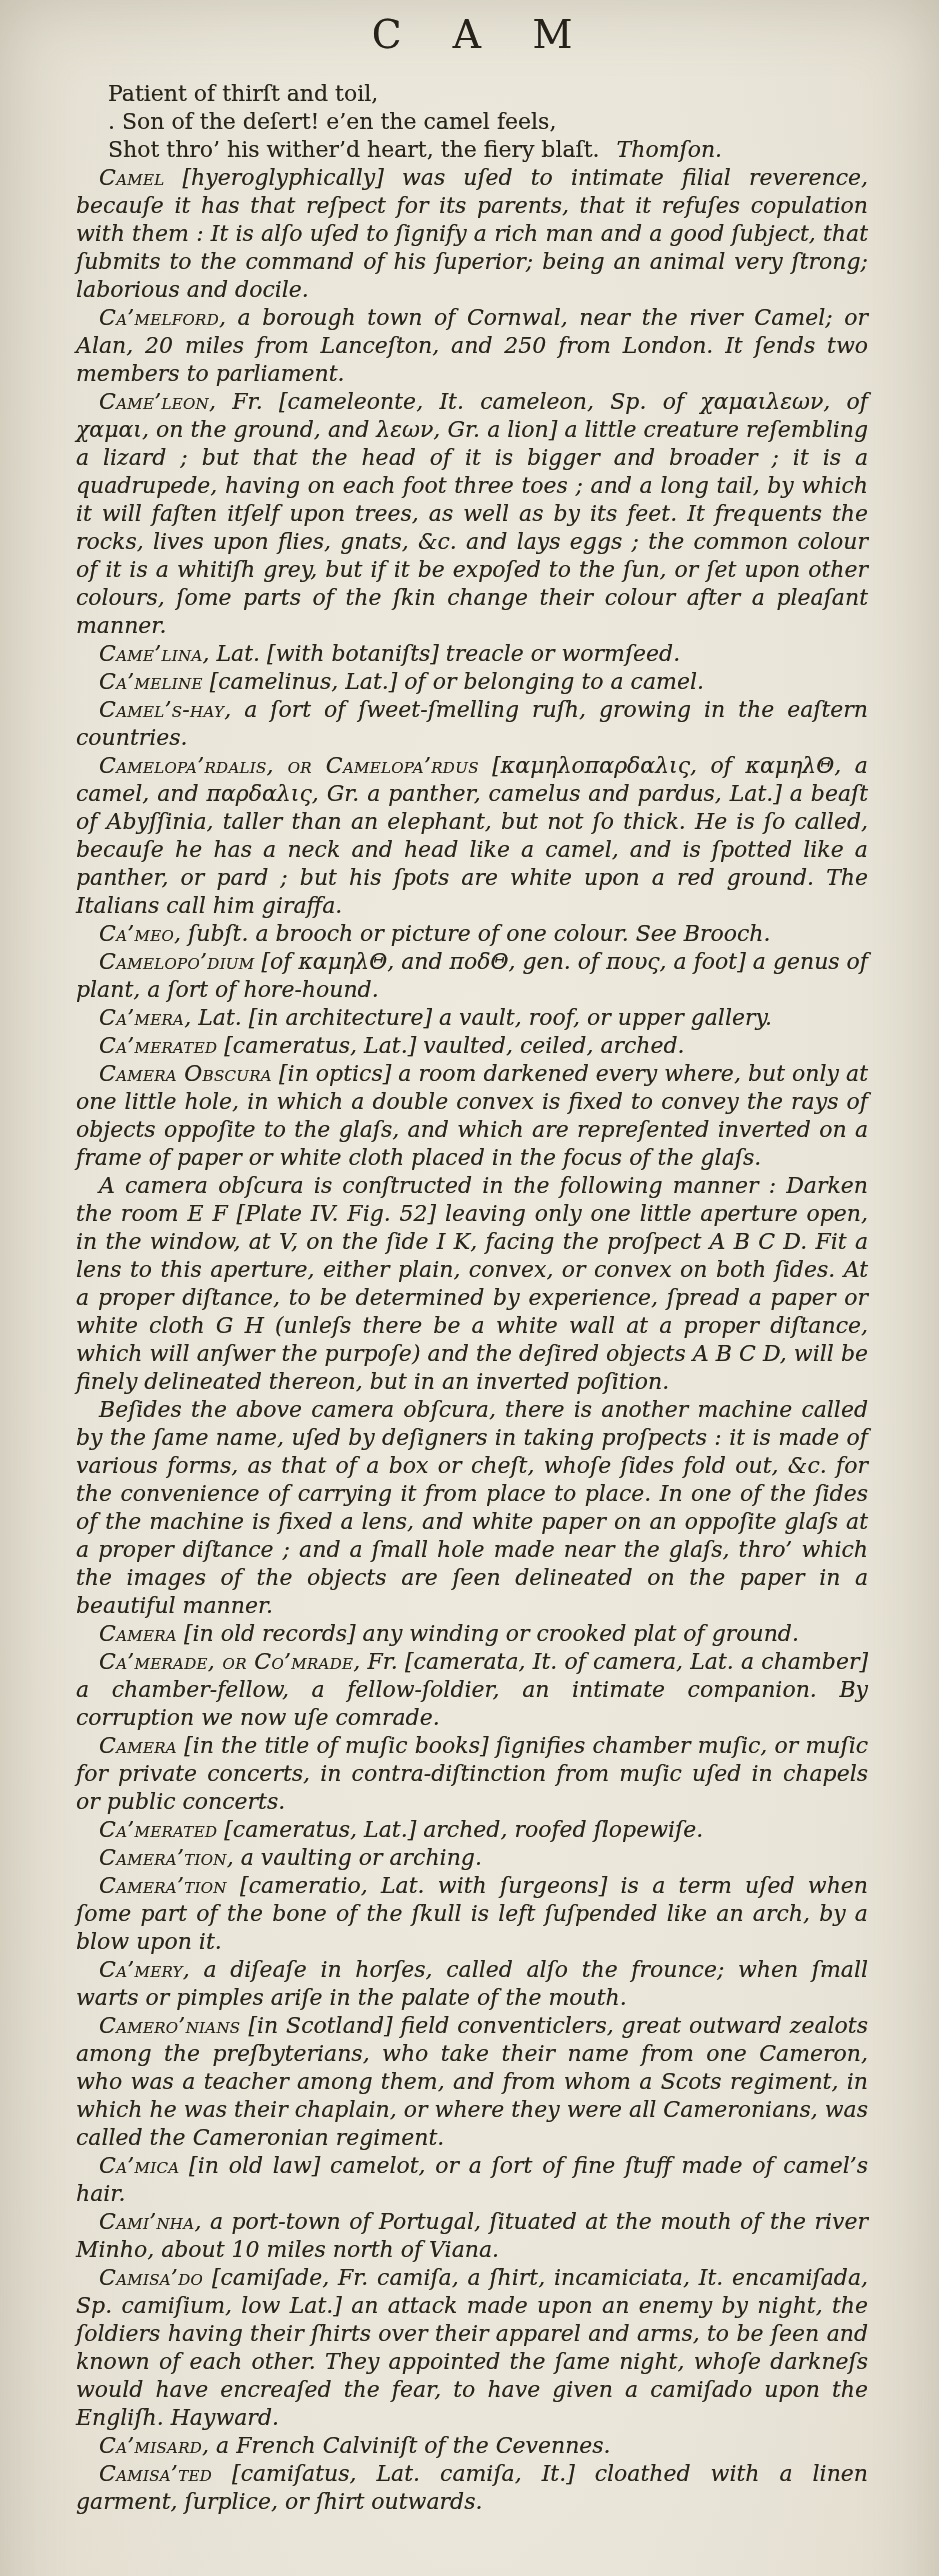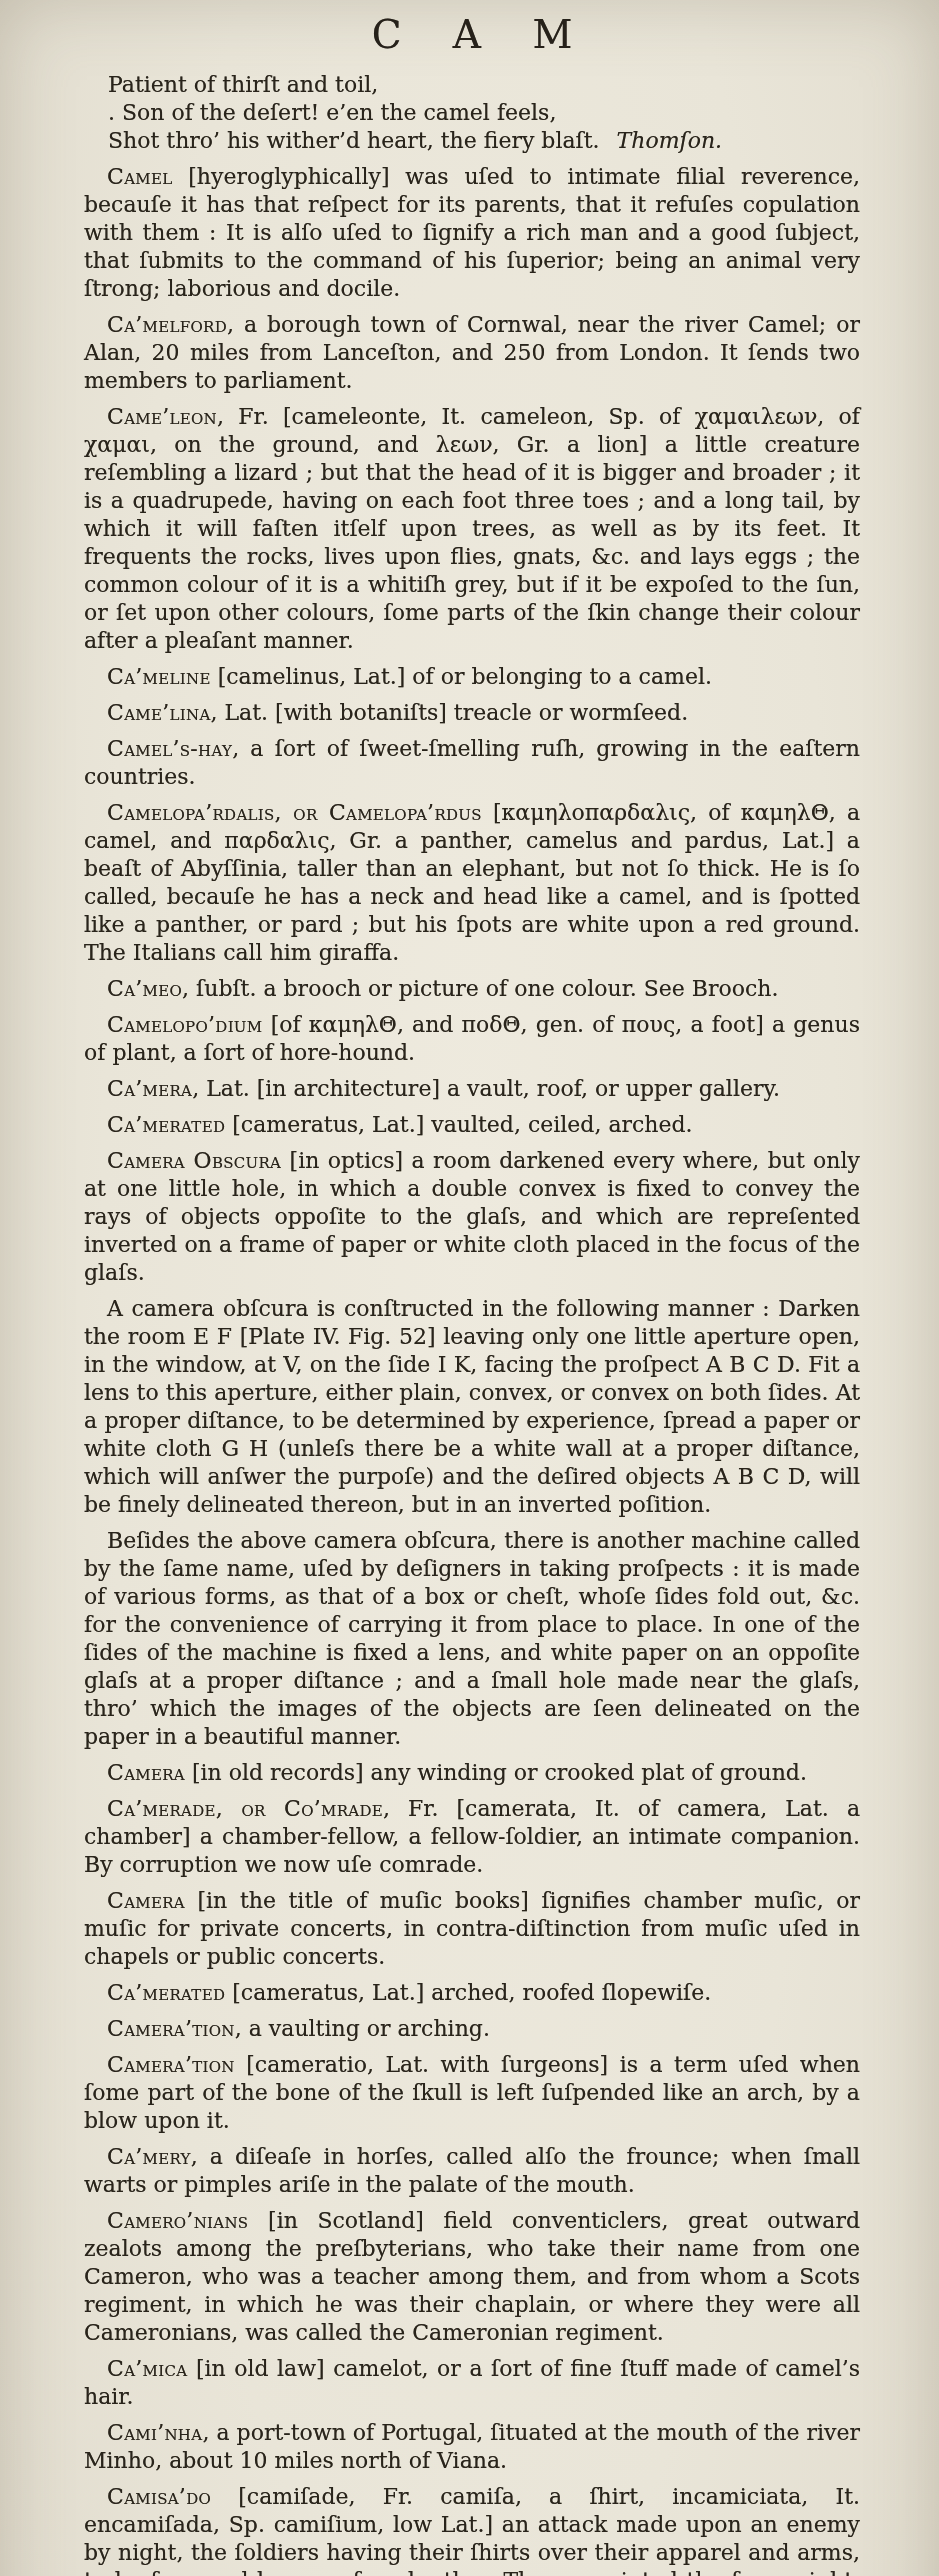--- a/index.html
+++ b/index.html
@@ -20,38 +20,39 @@
   }
 
   .text-block {
     position: absolute;
     left: 76px;
     top: 14.4px;
     width: 792px;
   }
 
   .running-title {
-    margin: 0 0 14px 0;
+    margin: 0 0 23px 0;
     text-align: center;
     font-size: 39px;
     line-height: 1.1;
     font-weight: normal;
     letter-spacing: 0.5em;
     text-indent: 0.5em;
     color: #26211a;
   }
 
   .epigraph { margin: 0 0 0 32px; }
   .epigraph-line { margin: 0; }
   .epigraph-attribution { font-style: italic; margin-left: 17px; }
 
   .entries p.entry {
-    margin: 8px;
+    margin: 0;
     text-indent: 23px;
     text-align: justify;
+    font-style: italic;
   }
 
   .headword {
     font-variant: small-caps;
     letter-spacing: 0.3px;
   }
 </style>
 </head>
 <body>
 
@@ -62,22 +63,22 @@
     <div class="epigraph">
         <div class="epigraph-line"><span>Patient of thirſt and toil,</span></div>
         <div class="epigraph-line"><span>. Son of the deſert! e’en the camel feels,</span></div>
         <div class="epigraph-line"><span>Shot thro’ his wither’d heart, the fiery blaſt.</span><span class="epigraph-attribution">Thomſon.</span></div>
       </div>
 
     <div class="entries">
         <p class="entry"><span class="headword">Camel</span><span> [hyeroglyphically] was uſed to intimate filial reverence, becauſe it has that reſpect for its parents, that it refuſes copulation with them : It is alſo uſed to ſignify a rich man and a good ſubject, that ſubmits to the command of his ſuperior; being an animal very ſtrong; laborious and docile.</span></p>
         <p class="entry"><span class="headword">Ca’melford</span><span>, a borough town of Cornwal, near the river Camel; or Alan, 20 miles from Lanceſton, and 250 from London.  It ſends two members to parliament.</span></p>
         <p class="entry"><span class="headword">Came’leon</span><span>, Fr. [cameleonte, It. cameleon, Sp. of χαμαιλεων, of χαμαι, on the ground, and λεων, Gr. a lion] a little creature reſembling a lizard ; but that the head of it is bigger and broader ; it is a quadrupede, having on each foot three toes ; and a long tail, by which it will faſten itſelf upon trees, as well as by its feet.  It frequents the rocks, lives upon flies, gnats, &amp;c. and lays eggs ; the common colour of it is a whitiſh grey, but if it be expoſed to the ſun, or ſet upon other colours, ſome parts of the ſkin change their colour after a pleaſant manner.</span></p>
+        <p class="entry"><span class="headword">Came’lina</span><span>, Lat. [with botaniſts] treacle or wormſeed.</span></p>
         <p class="entry"><span class="headword">Ca’meline</span><span> [camelinus, Lat.] of or belonging to a camel.</span></p>
-        <p class="entry"><span class="headword">Came’lina</span><span>, Lat. [with botaniſts] treacle or wormſeed.</span></p>
         <p class="entry"><span class="headword">Camel’s-hay</span><span>, a ſort of ſweet-ſmelling ruſh, growing in the eaſtern countries.</span></p>
         <p class="entry"><span class="headword">Camelopa’rdalis, or Camelopa’rdus</span><span> [καμηλοπαρδαλις, of καμηλΘ, a camel, and παρδαλις, Gr. a panther, camelus and pardus, Lat.] a beaſt of Abyſſinia, taller than an elephant, but not ſo thick.  He is ſo called, becauſe he has a neck and head like a camel, and is ſpotted like a panther, or pard ; but his ſpots are white upon a red ground. The Italians call him giraffa.</span></p>
         <p class="entry"><span class="headword">Ca’meo</span><span>, ſubſt. a brooch or picture of one colour.  See Brooch.</span></p>
         <p class="entry"><span class="headword">Camelopo’dium</span><span> [of καμηλΘ, and ποδΘ, gen. of πους, a foot] a genus of plant, a ſort of hore-hound.</span></p>
         <p class="entry"><span class="headword">Ca’mera</span><span>, Lat. [in architecture] a vault, roof, or upper gallery.</span></p>
         <p class="entry"><span class="headword">Ca’merated</span><span> [cameratus, Lat.] vaulted, ceiled, arched.</span></p>
         <p class="entry"><span class="headword">Camera Obscura</span><span> [in optics] a room darkened every where, but only at one little hole, in which a double convex is fixed to convey the rays of objects oppoſite to the glaſs, and which are repreſented inverted on a frame of paper or white cloth placed in the focus of the glaſs.</span></p>
         <p class="entry continuation"><span>A camera obſcura is conſtructed in the following manner : Darken the room E F [Plate IV. Fig. 52] leaving only one little aperture open, in the window, at V, on the ſide I K, facing the proſpect A B C D.  Fit a lens to this aperture, either plain, convex, or convex on both ſides.  At a proper diſtance, to be determined by experience, ſpread a paper or white cloth G H (unleſs there be a white wall at a proper diſtance, which will anſwer the purpoſe) and the deſired objects A B C D, will be finely delineated thereon, but in an inverted poſition.</span></p>
         <p class="entry continuation"><span>Beſides the above camera obſcura, there is another machine called by the ſame name, uſed by deſigners in taking proſpects : it is made of various forms, as that of a box or cheſt, whoſe ſides fold out, &amp;c. for the convenience of carrying it from place to place.  In one of the ſides of the machine is fixed a lens, and white paper on an oppoſite glaſs at a proper diſtance ; and a ſmall hole made near the glaſs, thro’ which the images of the objects are ſeen delineated on the paper in a beautiful manner.</span></p>
         <p class="entry"><span class="headword">Camera</span><span> [in old records] any winding or crooked plat of ground.</span></p>

